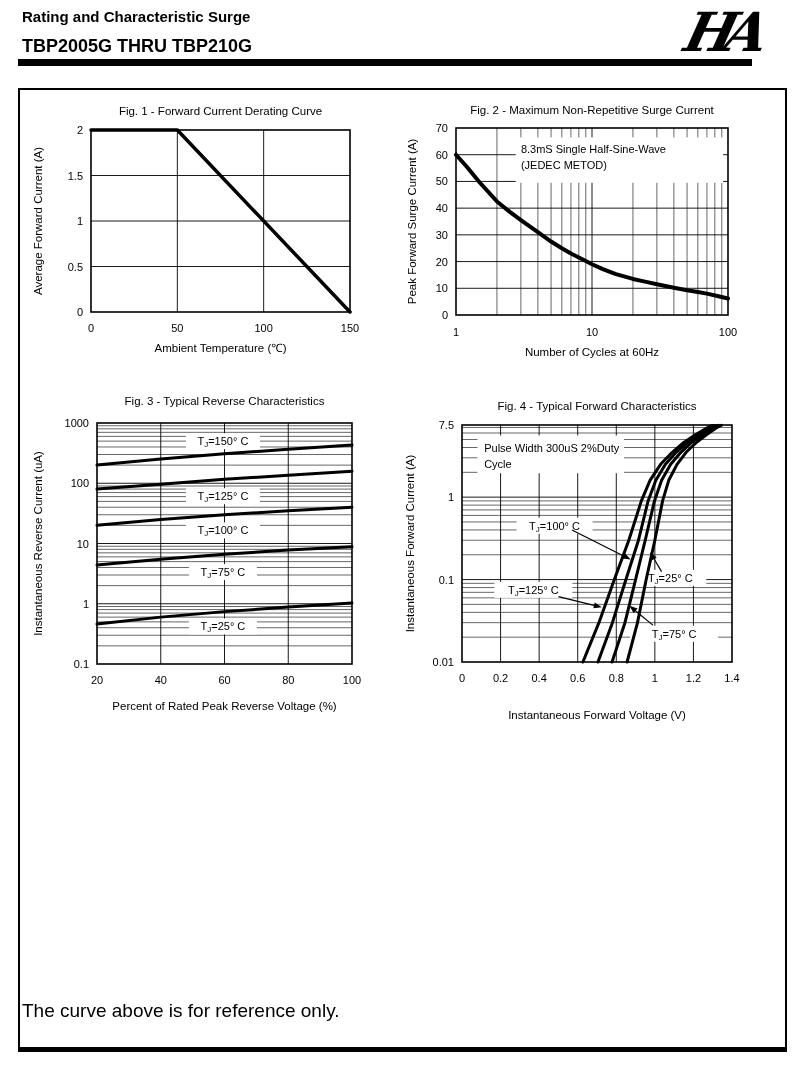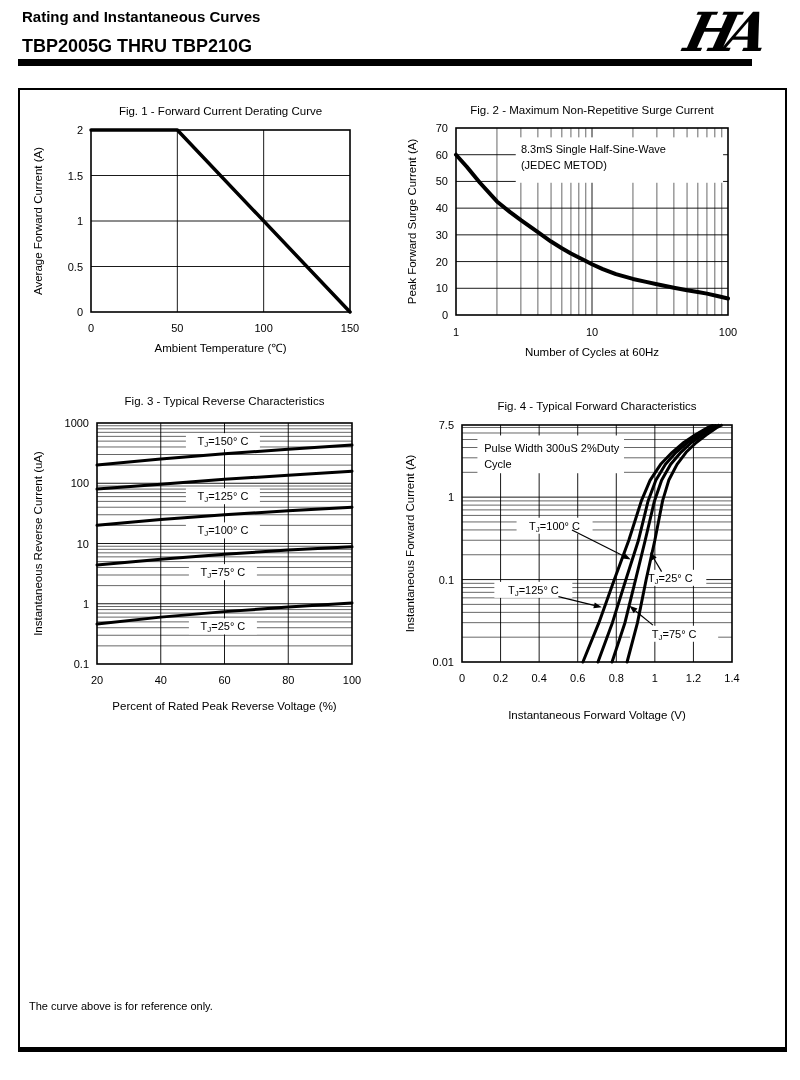--- a/index.html
+++ b/index.html
@@ -12,29 +12,29 @@
         font-family:"DejaVu Serif",serif;font-style:italic;font-weight:bold;
         font-size:54px;line-height:60px;letter-spacing:-11px;transform:skewX(-14deg);
         text-align:center;}
   .content-box{position:absolute;left:18px;top:88px;width:765px;height:957px;
         border:2px solid #000;border-bottom-width:5px;background:#fff;}
   .chart{position:absolute;}
   #fig1{left:0px;top:8px;width:372px;height:280px;}
   #fig2{left:378px;top:8px;width:387px;height:282px;}
   #fig3{left:0px;top:301px;width:372px;height:332px;}
   #fig4{left:378px;top:301px;width:387px;height:340px;}
-  .footnote{position:absolute;left:9px;top:910px;font-size:11px;}
+  .footnote{position:absolute;left:2px;top:910px;font-size:19px;}
   svg text{font-family:"Liberation Sans",sans-serif;fill:#000;}
   svg{display:block;}
 </style>
 </head>
 <body>
 
 <div class="page">
-  <h1 class="hdr-title">Rating and Instantaneous Curves</h1>
+  <h1 class="hdr-title">Rating and Characteristic Surge</h1>
   <h2 class="hdr-sub">TBP2005G THRU TBP210G</h2>
   <div class="logo">
     <span>HA</span>
   </div>
   <div class="hdr-rule"></div>
 
   <div class="content-box">
     <div class="chart" id="fig1">
         <svg width="372" height="280" viewBox="0 0 372 280">
           <g>

